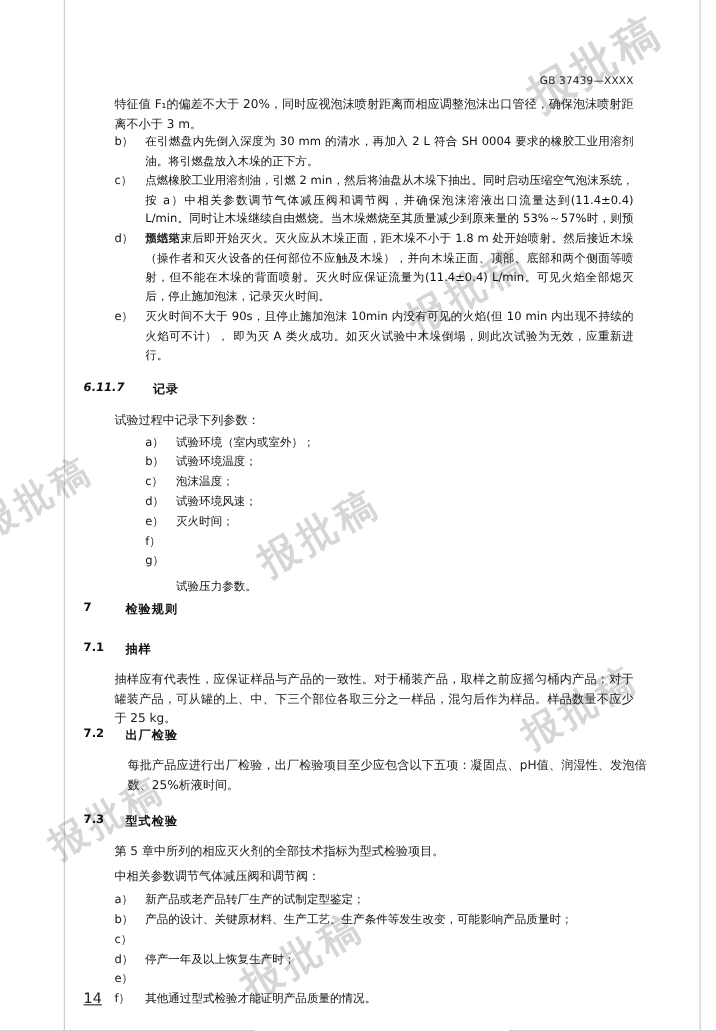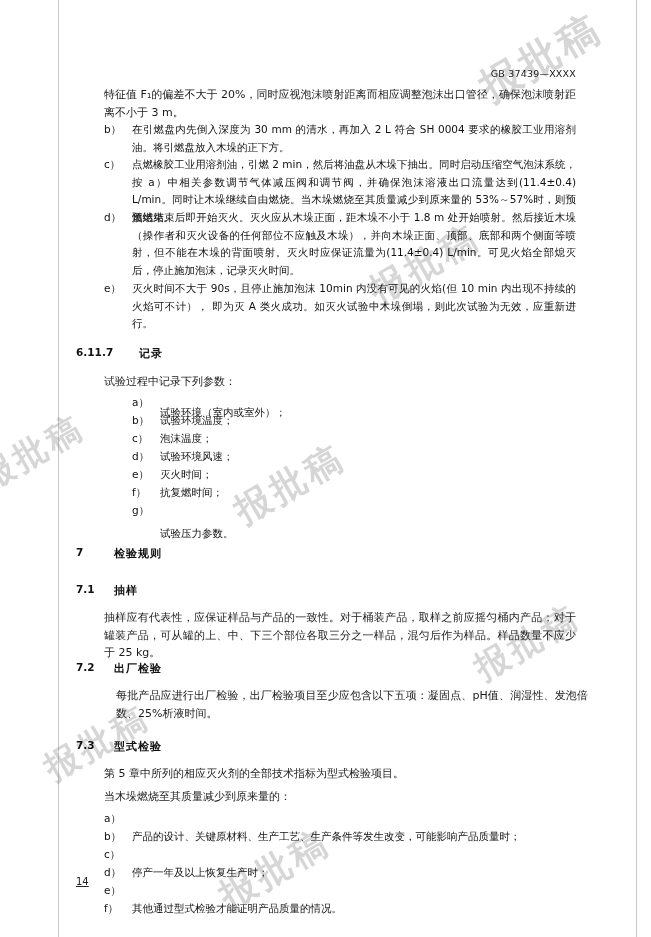--- a/index.html
+++ b/index.html
@@ -77,22 +77,22 @@
   }
   .item {
     position: absolute;
     font-size: 10.5px;
     line-height: 17.5px;
   }
 
   .page-num {
     position: absolute;
     left: 0px;
-    top: 876px;
-    font-size: 10px;
+    top: 901px;
+    font-size: 13px;
     color: #222;
     text-decoration: underline;
   }
 
   
   .wm {
     position: absolute;
     color: rgba(120,120,120,0.30);
     font-size: 40px;
     font-weight: bold;
@@ -133,64 +133,64 @@
 
     <div class="item" style="left:28px; top:156px; width:28px;">c）</div>
     <div class="item just" style="left:56px; top:156px; width:444px;">点燃橡胶工业用溶剂油，引燃 2 min，然后将油盘从木垛下抽出。同时启动压缩空气泡沫系统，按 a）中相关参数调节气体减压阀和调节阀，并确保泡沫溶液出口流量达到(11.4±0.4) L/min。同时让木垛继续自由燃烧。当木垛燃烧至其质量减少到原来量的 53%～57%时，则预燃结束。</div>
 
     <div class="item" style="left:28px; top:209px; width:28px;">d）</div>
     <div class="item just" style="left:56px; top:209px; width:444px;">预燃结束后即开始灭火。灭火应从木垛正面，距木垛不小于 1.8 m 处开始喷射。然后接近木垛（操作者和灭火设备的任何部位不应触及木垛），并向木垛正面、顶部、底部和两个侧面等喷射，但不能在木垛的背面喷射。灭火时应保证流量为(11.4±0.4) L/min。可见火焰全部熄灭后，停止施加泡沫，记录灭火时间。</div>
 
     <div class="item" style="left:28px; top:280px; width:28px;">e）</div>
     <div class="item just" style="left:56px; top:280px; width:444px;">灭火时间不大于 90s，且停止施加泡沫 10min 内没有可见的火焰(但 10 min 内出现不持续的火焰可不计）， 即为灭 A 类火成功。如灭火试验中木垛倒塌，则此次试验为无效，应重新进行。</div>
 
-    <div class="sec-num" style="left:0px; top:346px;">6.11.7</div>
+    <div class="sec-num" style="left:0px; top:346px;font-style:italic;">6.11.7</div>
     <div class="sec-title" style="left:63px; top:346px;">记录</div>
 
     <div class="blk" style="left:28px; top:373px; width:472px;">试验过程中记录下列参数：</div>
 
     <div class="item" style="left:56px; top:394px; width:28px;">a）</div>
-    <div class="item" style="left:84px; top:394px; width:400px;margin-top:10px;">试验环境（室内或室外）；</div>
+    <div class="item" style="left:84px; top:394px; width:400px;">试验环境（室内或室外）；</div>
 
     <div class="item" style="left:56px; top:412px; width:28px;">b）</div>
     <div class="item" style="left:84px; top:412px; width:400px;">试验环境温度；</div>
 
     <div class="item" style="left:56px; top:430px; width:28px;">c）</div>
     <div class="item" style="left:84px; top:430px; width:400px;">泡沫温度；</div>
 
     <div class="item" style="left:56px; top:448px; width:28px;">d）</div>
     <div class="item" style="left:84px; top:448px; width:400px;">试验环境风速；</div>
 
     <div class="item" style="left:56px; top:466px; width:28px;">e）</div>
     <div class="item" style="left:84px; top:466px; width:400px;">灭火时间；</div>
 
     <div class="item" style="left:56px; top:484px; width:28px;">f）</div>
-    <div class="item" style="left:84px; top:484px; width:400px;">抗复燃时间；</div>
 
     <div class="item" style="left:56px; top:502px; width:28px;">g）</div>
     <div class="item" style="left:84px; top:502px; width:400px;margin-top:23px;">试验压力参数。</div>
 
     <div class="sec-num" style="left:0px; top:546px;">7</div>
     <div class="sec-title" style="left:38px; top:546px;">检验规则</div>
 
     <div class="sec-num" style="left:0px; top:583px;">7.1</div>
     <div class="sec-title" style="left:38px; top:583px;">抽样</div>
     <div class="blk just" style="left:28px; top:609px; width:472px;">抽样应有代表性，应保证样品与产品的一致性。对于桶装产品，取样之前应摇匀桶内产品；对于罐装产品，可从罐的上、中、下三个部位各取三分之一样品，混匀后作为样品。样品数量不应少于 25 kg。</div>
 
     <div class="sec-num" style="left:0px; top:661px;">7.2</div>
     <div class="sec-title" style="left:38px; top:661px;text-align:center;">出厂检验</div>
     <div class="blk just" style="left:40px; top:687px; width:472px;">每批产品应进行出厂检验，出厂检验项目至少应包含以下五项：凝固点、pH值、润湿性、发泡倍数、25%析液时间。</div>
 
     <div class="sec-num" style="left:0px; top:739px;">7.3</div>
     <div class="sec-title" style="left:38px; top:739px;">型式检验</div>
 
     <div class="blk" style="left:28px; top:765px; width:472px;">第 5 章中所列的相应灭火剂的全部技术指标为型式检验项目。</div>
-    <div class="blk" style="left:28px; top:788px; width:472px;">当木垛燃烧至其质量减少到原来量的：</div>
+    <div class="blk" style="left:28px; top:788px; width:472px;">中相关参数调节气体减压阀和调节阀：</div>
 
     <div class="item" style="left:28px; top:810px; width:28px;">a）</div>
+    <div class="item" style="left:56px; top:810px; width:444px;">新产品或老产品转厂生产的试制定型鉴定；</div>
 
     <div class="item" style="left:28px; top:828px; width:28px;">b）</div>
     <div class="item" style="left:56px; top:828px; width:444px;">产品的设计、关键原材料、生产工艺、生产条件等发生改变，可能影响产品质量时；</div>
 
     <div class="item" style="left:28px; top:846px; width:28px;">c）</div>
 
     <div class="item" style="left:28px; top:864px; width:28px;">d）</div>
     <div class="item" style="left:56px; top:864px; width:444px;">停产一年及以上恢复生产时；</div>
 
     <div class="item" style="left:28px; top:882px; width:28px;">e）</div>

